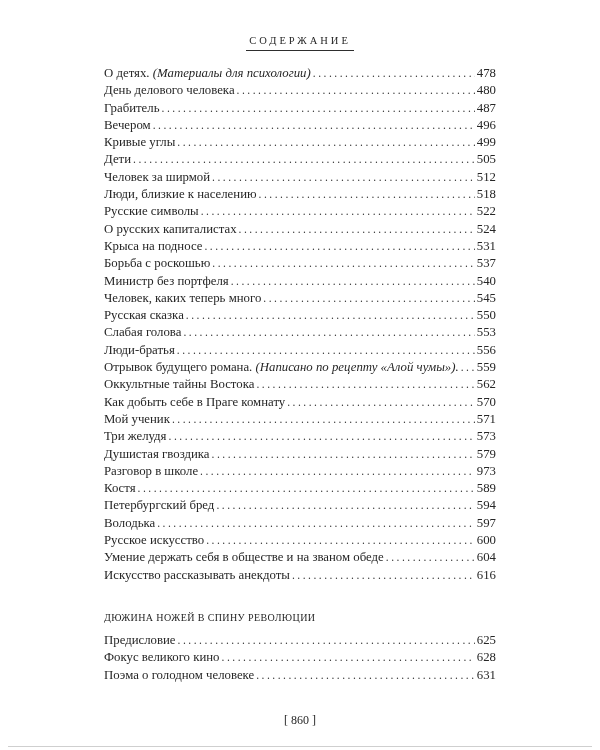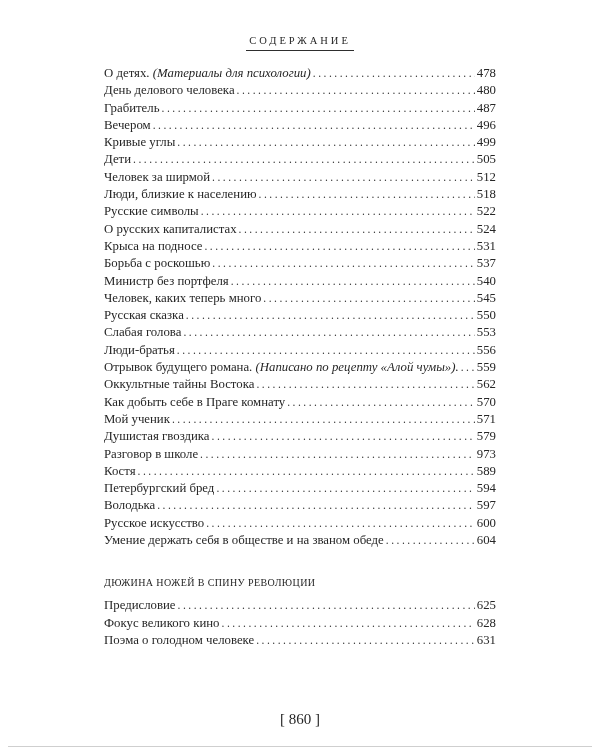--- a/index.html
+++ b/index.html
@@ -50,21 +50,21 @@
     width:392px;
     margin:28px auto 9px auto;
     font-size:10px;
     letter-spacing:0.4px;
     font-weight:400;
   }
   .footer {
     position:absolute;
     left:0; right:0; bottom:22px;
     text-align:center;
-    font-size:15px;
+    font-size:12px;
   }
   .bottom-rule {
     position:absolute;
     left:8px; right:8px; bottom:3px;
     border-top:1px solid #cfcfcf;
     height:0;
   }
 </style>
 </head>
 <body>
@@ -175,20 +175,25 @@
         <span class="title">Как добыть себе в Праге комнату</span>
         <span class="dots"></span>
         <span class="pg">570</span>
       </div>
       <div class="row">
         <span class="title">Мой ученик</span>
         <span class="dots"></span>
         <span class="pg">571</span>
       </div>
       <div class="row">
+        <span class="title">Три желудя</span>
+        <span class="dots"></span>
+        <span class="pg">573</span>
+      </div>
+      <div class="row">
         <span class="title">Душистая гвоздика</span>
         <span class="dots"></span>
         <span class="pg">579</span>
       </div>
       <div class="row">
         <span class="title">Разговор в школе</span>
         <span class="dots"></span>
         <span class="pg">973</span>
       </div>
       <div class="row">
@@ -209,20 +214,25 @@
       <div class="row">
         <span class="title">Русское искусство</span>
         <span class="dots"></span>
         <span class="pg">600</span>
       </div>
       <div class="row">
         <span class="title">Умение держать себя в обществе и на званом обеде</span>
         <span class="dots"></span>
         <span class="pg">604</span>
       </div>
+      <div class="row">
+        <span class="title">Искусство рассказывать анекдоты</span>
+        <span class="dots"></span>
+        <span class="pg">616</span>
+      </div>
     </div>
 
   <div class="section-heading">ДЮЖИНА НОЖЕЙ В СПИНУ РЕВОЛЮЦИИ</div>
 
   <div class="toc second" id="toc-list-2">
       <div class="row">
         <span class="title">Предисловие</span>
         <span class="dots"></span>
         <span class="pg">625</span>
       </div>

